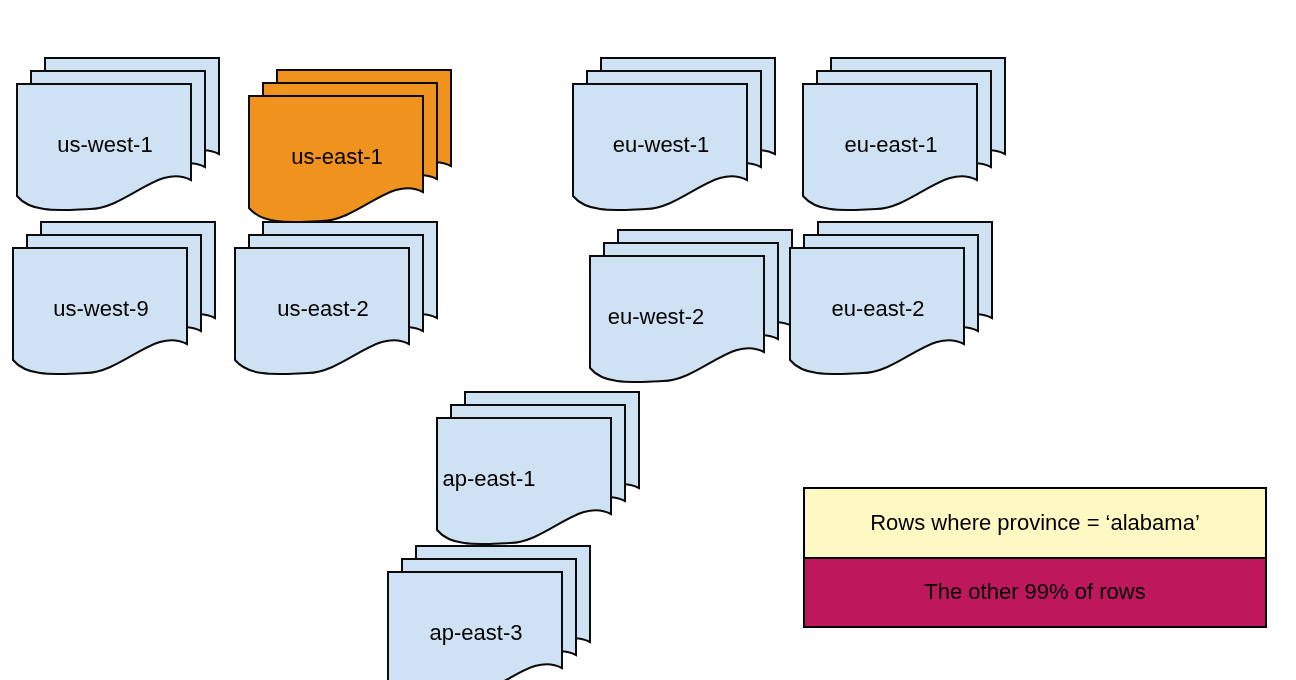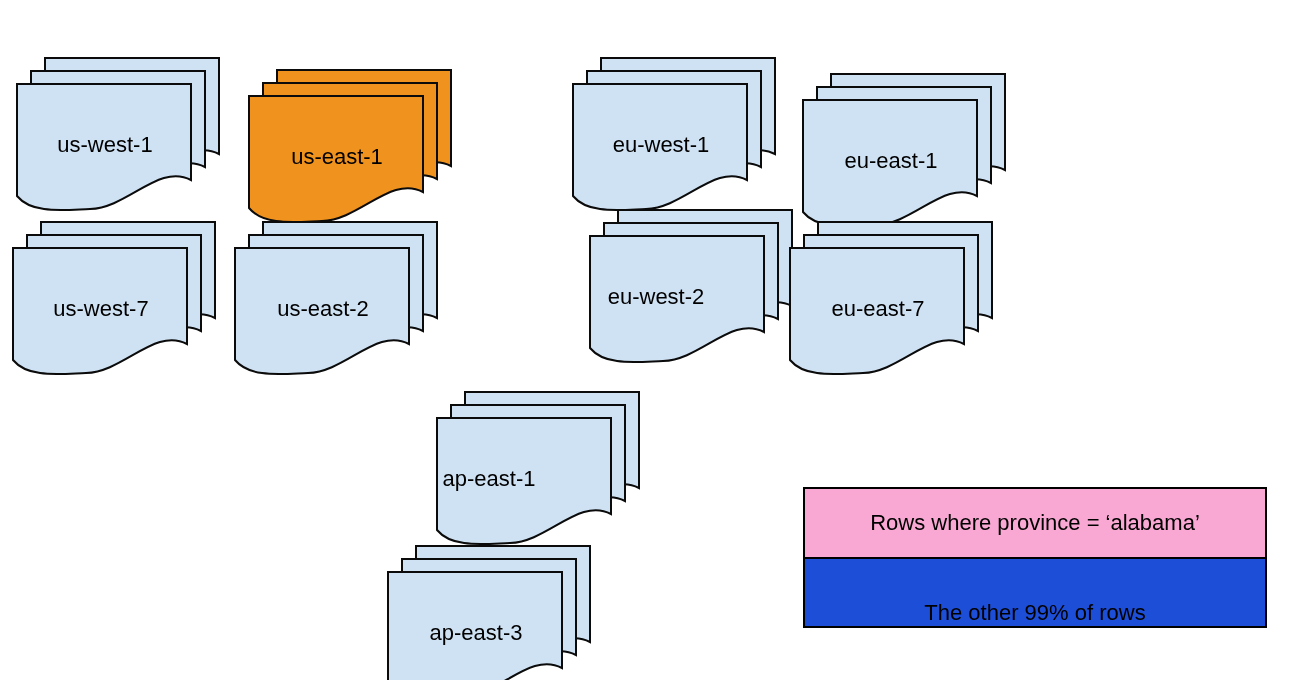--- a/index.html
+++ b/index.html
@@ -57,63 +57,63 @@
 
   <div class="stack" style="left: 572px; top: 12px; --fill: #cfe2f3; --stroke: #0b0b0b;">
     <svg viewBox="0 0 207 160" width="207" height="160">
       <use href="#doc-shape" x="28" y="0"></use>
       <use href="#doc-shape" x="14" y="13"></use>
       <use href="#doc-shape" x="0" y="26"></use>
     </svg>
     <div class="stack-label">eu-west-1</div>
   </div>
 
-  <div class="stack" style="left: 802px; top: 28px; --fill: #cfe2f3; --stroke: #0b0b0b;">
+  <div class="stack" style="left: 802px; top: 12px; --fill: #cfe2f3; --stroke: #0b0b0b;">
     <svg viewBox="0 0 207 160" width="207" height="160">
       <use href="#doc-shape" x="28" y="0"></use>
       <use href="#doc-shape" x="14" y="13"></use>
       <use href="#doc-shape" x="0" y="26"></use>
     </svg>
     <div class="stack-label">eu-east-1</div>
   </div>
 
   <div class="stack" style="left: 12px; top: 176px; --fill: #cfe2f3; --stroke: #0b0b0b;">
     <svg viewBox="0 0 207 160" width="207" height="160">
       <use href="#doc-shape" x="28" y="0"></use>
       <use href="#doc-shape" x="14" y="13"></use>
       <use href="#doc-shape" x="0" y="26"></use>
     </svg>
-    <div class="stack-label">us-west-7</div>
+    <div class="stack-label">us-west-9</div>
   </div>
 
   <div class="stack" style="left: 234px; top: 176px; --fill: #cfe2f3; --stroke: #0b0b0b;">
     <svg viewBox="0 0 207 160" width="207" height="160">
       <use href="#doc-shape" x="28" y="0"></use>
       <use href="#doc-shape" x="14" y="13"></use>
       <use href="#doc-shape" x="0" y="26"></use>
     </svg>
     <div class="stack-label">us-east-2</div>
   </div>
 
-  <div class="stack" style="left: 567px; top: 164px; padding-left: 22px; --fill: #cfe2f3; --stroke: #0b0b0b;">
+  <div class="stack" style="left: 567px; top: 184px; padding-left: 22px; --fill: #cfe2f3; --stroke: #0b0b0b;">
     <svg viewBox="0 0 207 160" width="207" height="160">
       <use href="#doc-shape" x="28" y="0"></use>
       <use href="#doc-shape" x="14" y="13"></use>
       <use href="#doc-shape" x="0" y="26"></use>
     </svg>
     <div class="stack-label">eu-west-2</div>
   </div>
 
   <div class="stack" style="left: 789px; top: 176px; --fill: #cfe2f3; --stroke: #0b0b0b;">
     <svg viewBox="0 0 207 160" width="207" height="160">
       <use href="#doc-shape" x="28" y="0"></use>
       <use href="#doc-shape" x="14" y="13"></use>
       <use href="#doc-shape" x="0" y="26"></use>
     </svg>
-    <div class="stack-label">eu-east-7</div>
+    <div class="stack-label">eu-east-2</div>
   </div>
 
   <div class="stack" style="left: 400px; top: 346px; padding-left: 36px; --fill: #cfe2f3; --stroke: #0b0b0b;">
     <svg viewBox="0 0 207 160" width="207" height="160">
       <use href="#doc-shape" x="28" y="0"></use>
       <use href="#doc-shape" x="14" y="13"></use>
       <use href="#doc-shape" x="0" y="26"></use>
     </svg>
     <div class="stack-label">ap-east-1</div>
   </div>
@@ -121,21 +121,21 @@
   <div class="stack" style="left: 387px; top: 500px; --fill: #cfe2f3; --stroke: #0b0b0b;">
     <svg viewBox="0 0 207 160" width="207" height="160">
       <use href="#doc-shape" x="28" y="0"></use>
       <use href="#doc-shape" x="14" y="13"></use>
       <use href="#doc-shape" x="0" y="26"></use>
     </svg>
     <div class="stack-label">ap-east-3</div>
   </div>
 
   <div class="legend">
-    <div class="legend-row" style="background: #f9a8d4;">
+    <div class="legend-row" style="background: #fef9c3;">
       <span>Rows where province = ‘alabama’</span>
     </div>
-    <div class="legend-row" style="background: #1d4ed8; align-items: flex-end;">
+    <div class="legend-row" style="background: #be185d;">
       <span>The other 99% of rows</span>
     </div>
   </div>
 
 </div>
 
 </body></html>

